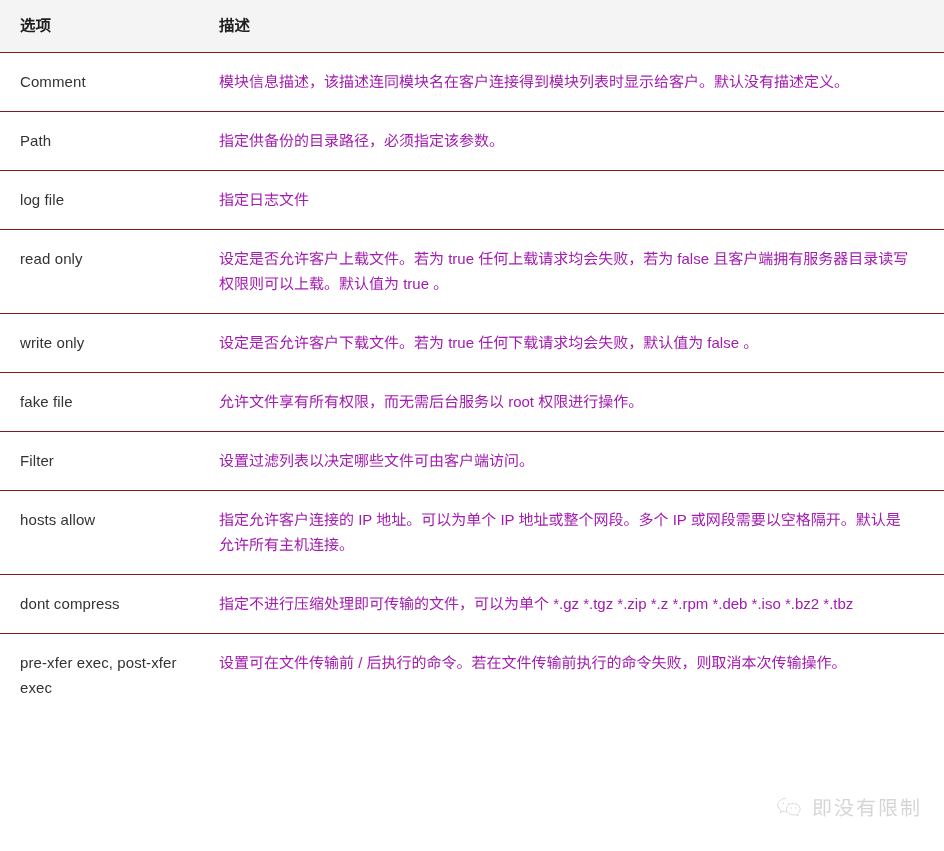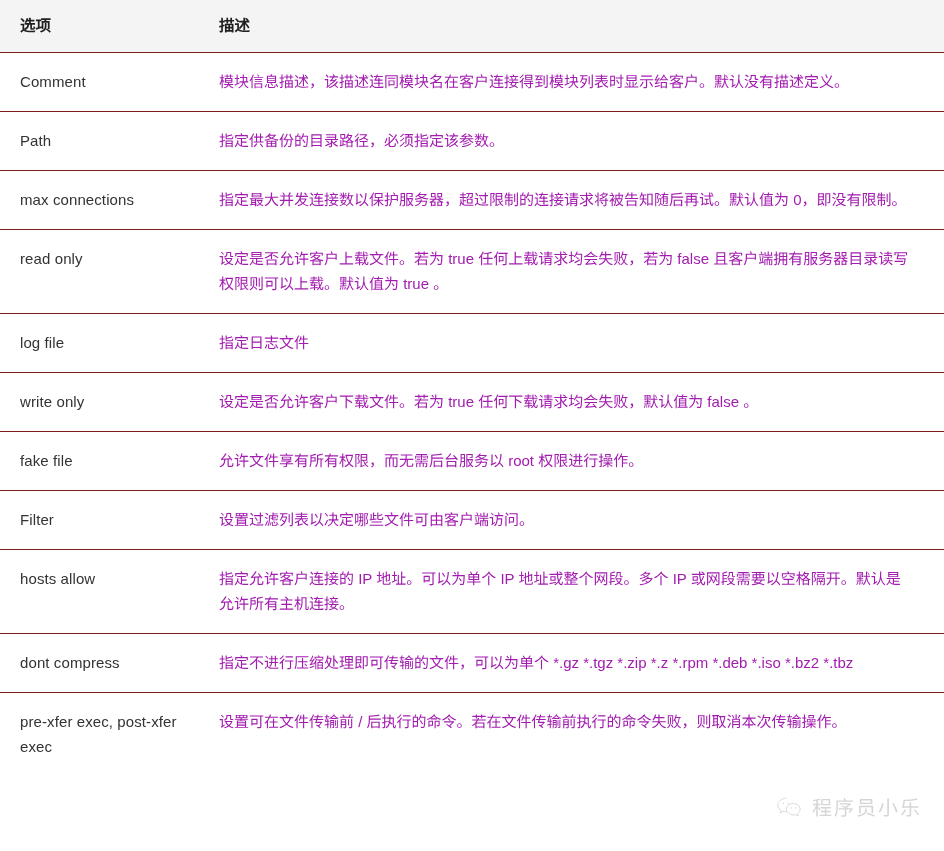--- a/index.html
+++ b/index.html
@@ -125,33 +125,29 @@
       <tr>
         <td class="cell-option">Comment</td>
         <td class="cell-desc">模块信息描述，该描述连同模块名在客户连接得到模块列表时显示给客户。默认没有描述定义。</td>
       </tr>
 
       <tr>
         <td class="cell-option">Path</td>
         <td class="cell-desc">指定供备份的目录路径，必须指定该参数。</td>
       </tr>
 
+
       <tr>
-        <td class="cell-option">max connections</td>
-        <td class="cell-desc">指定最大并发连接数以保护服务器，超过限制的连接请求将被告知随后再试。默认值为 0，即没有限制。</td>
+        <td class="cell-option">log file</td>
+        <td class="cell-desc">指定日志文件</td>
       </tr>
 
       <tr>
         <td class="cell-option">read only</td>
         <td class="cell-desc">设定是否允许客户上载文件。若为 true 任何上载请求均会失败，若为 false 且客户端拥有服务器目录读写权限则可以上载。默认值为 true 。</td>
-      </tr>
-
-      <tr>
-        <td class="cell-option">log file</td>
-        <td class="cell-desc">指定日志文件</td>
       </tr>
 
       <tr>
         <td class="cell-option">write only</td>
         <td class="cell-desc">设定是否允许客户下载文件。若为 true 任何下载请求均会失败，默认值为 false 。</td>
       </tr>
 
 
       <tr>
         <td class="cell-option">fake file</td>
@@ -187,16 +183,16 @@
         <g fill="none" stroke="#808080" stroke-width="1.2">
           <path d="M12 3.2C6.6 3.2 2.2 6.9 2.2 11.4c0 2.6 1.5 4.9 3.8 6.4l-1 3.1 3.5-1.8c1.1.3 2.3.5 3.5.5.4 0 .8 0 1.2-.1"></path>
           <path d="M21 9.6c-4.6 0-8.3 3.1-8.3 6.9s3.7 6.9 8.3 6.9c1 0 2-.1 2.9-.4l3.1 1.6-.9-2.7c1.9-1.3 3.2-3.2 3.2-5.4 0-3.8-3.7-6.9-8.3-6.9z"></path>
         </g>
         <circle cx="9" cy="9.6" r="0.95" fill="#808080"></circle>
         <circle cx="15" cy="9.6" r="0.95" fill="#808080"></circle>
         <circle cx="18.4" cy="15" r="0.9" fill="#808080"></circle>
         <circle cx="23.8" cy="15" r="0.9" fill="#808080"></circle>
       </svg>
     </span>
-    <span class="wm-text">程序员小乐</span>
+    <span class="wm-text">即没有限制</span>
   </div>
 
 </div>
 
 </body></html>

